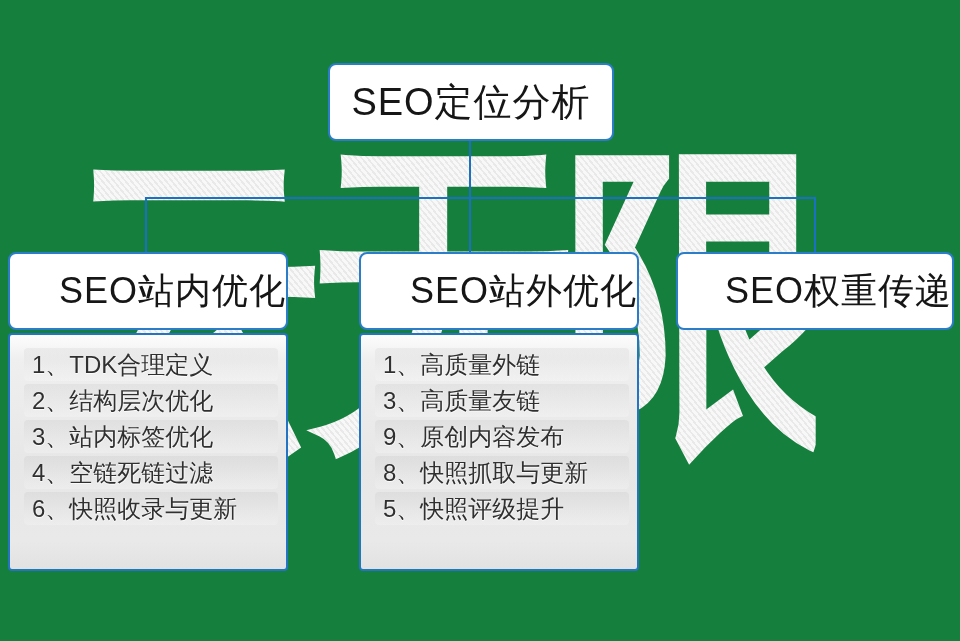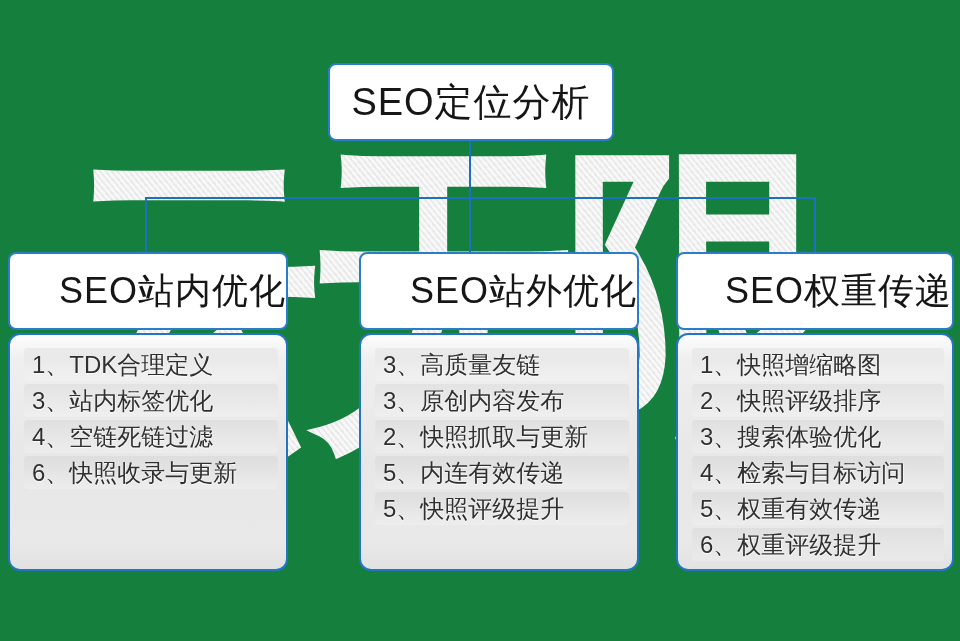--- a/index.html
+++ b/index.html
@@ -45,21 +45,21 @@
 
   .col-header{
     position:relative;height:78px;background:#ffffff;
     border:2px solid #2b7cc9;border-radius:8px;
     display:flex;align-items:center;justify-content:flex-end;
     font-size:36px;color:#161616;letter-spacing:1px;
     box-sizing:border-box;
   }
   .col-body{
     margin-top:3px;height:238px;box-sizing:border-box;
-    border:2px solid #2474c4;border-radius:12px;
+    border:2px solid #2474c4;border-radius:4px;
     background:linear-gradient(180deg,#fdfdfd 0px,#efefef 24px,#e7e7e7 55%,#e9e9e9 88%,#e2e2e2 100%);
     padding:13px 8px 0 14px;
   }
   .item{
     height:33px;margin-bottom:3px;border-radius:4px;
     display:flex;align-items:center;padding-left:8px;
     font-size:24px;color:#303030;
     text-shadow:0 1px 1px rgba(255,255,255,.9),1px 0 1px rgba(255,255,255,.6);
     background:linear-gradient(180deg,rgba(0,0,0,.045),rgba(255,255,255,.22));
   }
@@ -80,46 +80,39 @@
   <div class="node" id="root-box">
     <span>SEO定位分析</span>
   </div>
 
   <div class="col" id="col-0">
     <div class="col-header">
       <span>SEO站内优化</span>
     </div>
     <div class="col-body">
       <div class="item">1、TDK合理定义</div>
+      <div class="item">2、结构层次优化</div>
       <div class="item">3、站内标签优化</div>
       <div class="item">4、空链死链过滤</div>
       <div class="item">6、快照收录与更新</div>
     </div>
   </div>
 
   <div class="col" id="col-1">
     <div class="col-header">
       <span>SEO站外优化</span>
     </div>
     <div class="col-body">
+      <div class="item">1、高质量外链</div>
       <div class="item">3、高质量友链</div>
-      <div class="item">3、原创内容发布</div>
-      <div class="item">2、快照抓取与更新</div>
-      <div class="item">5、内连有效传递</div>
+      <div class="item">9、原创内容发布</div>
+      <div class="item">8、快照抓取与更新</div>
       <div class="item">5、快照评级提升</div>
     </div>
   </div>
 
   <div class="col" id="col-2">
     <div class="col-header">
       <span>SEO权重传递</span>
     </div>
-    <div class="col-body">
-      <div class="item">1、快照增缩略图</div>
-      <div class="item">2、快照评级排序</div>
-      <div class="item">3、搜索体验优化</div>
-      <div class="item">4、检索与目标访问</div>
-      <div class="item">5、权重有效传递</div>
-      <div class="item">6、权重评级提升</div>
-    </div>
   </div>
 
 </div>
 
 </body></html>

